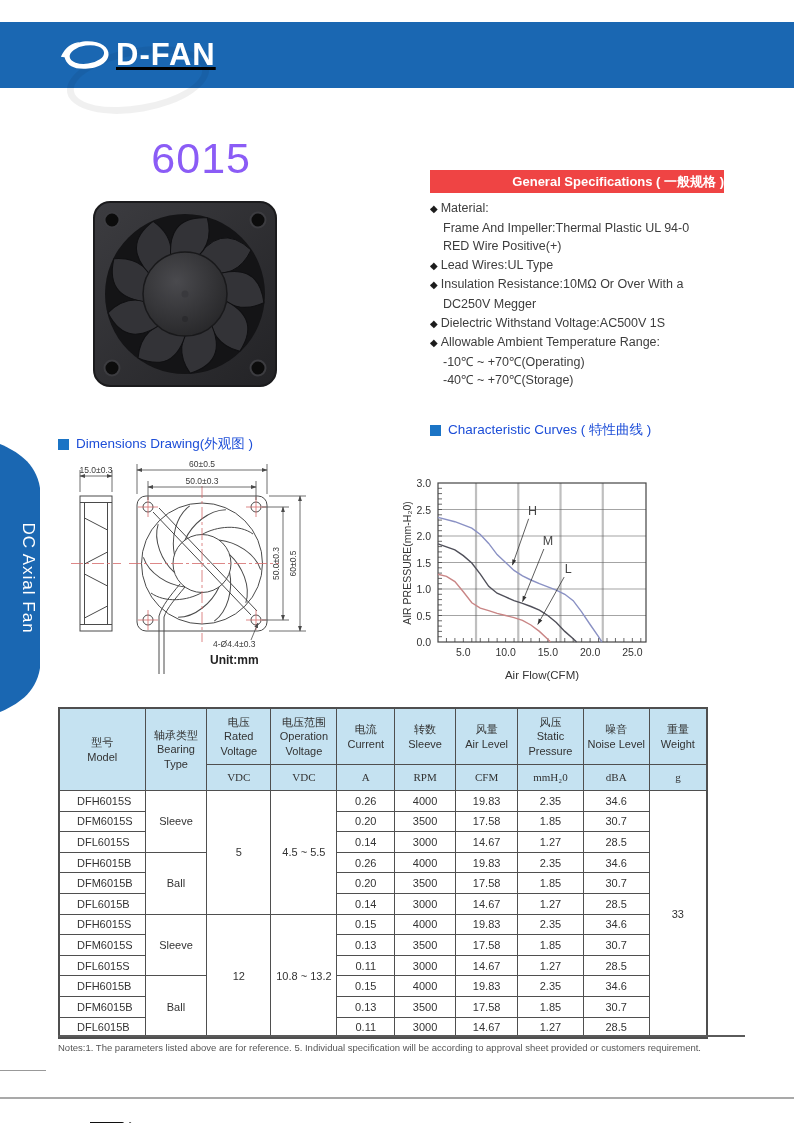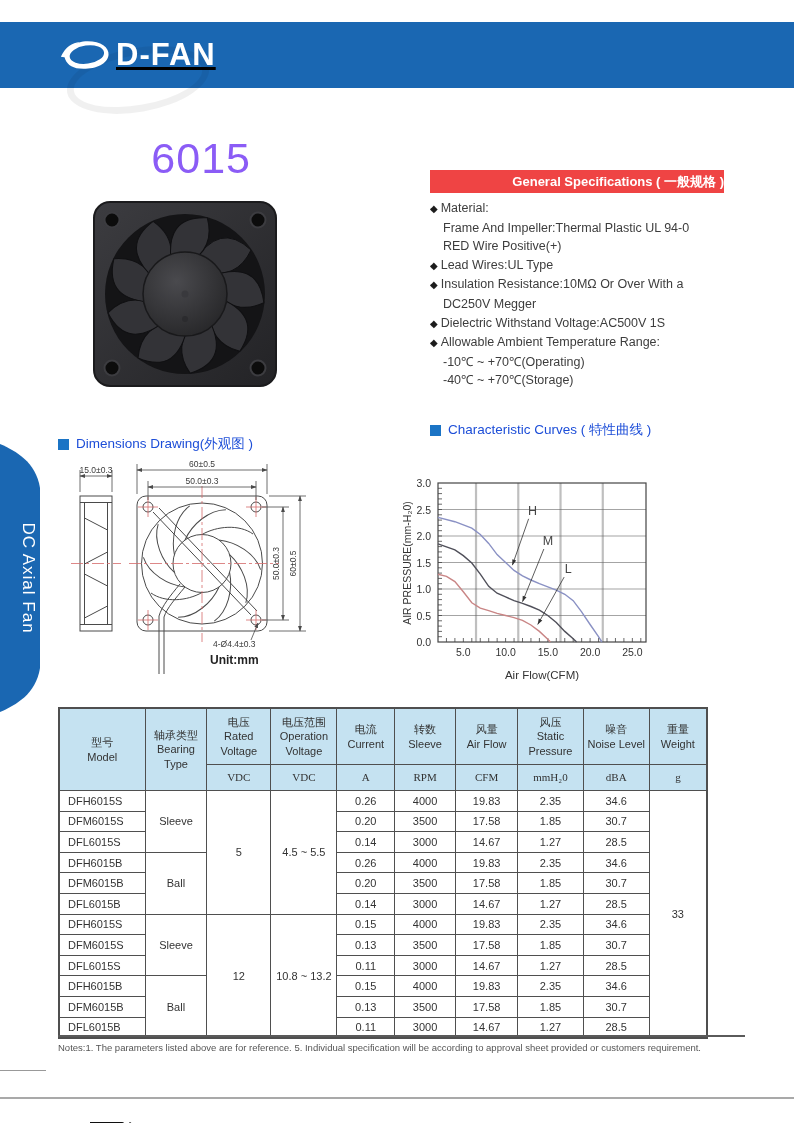--- a/index.html
+++ b/index.html
@@ -45,21 +45,21 @@
   .dims-svg{position:absolute;left:55px;top:456px;}
   .chart-svg{position:absolute;left:400px;top:455px;}
   
   .spec-table{position:absolute;left:58px;top:707px;width:650px;border-collapse:collapse;
               table-layout:fixed;border:2px solid #4f4f4f;}
   .spec-table th,.spec-table td{border:1px solid #4f4f4f;font-weight:normal;}
   .spec-table thead th{background:#c5e2f1;font-size:11px;color:#333;line-height:1.3;padding:2px 1px;}
   .spec-table thead tr.hrow1 th{height:51px;}
   .spec-table thead tr.hrow2 th{height:21px;font-family:Liberation Serif, serif;}
   .spec-table tbody td{font-size:11px;color:#333;height:19.6px;text-align:center;padding:0 2px;}
-  .spec-table tbody td.model-cell{text-align:left;padding-left:8px;}
+  .spec-table tbody td.model-cell{text-align:left;padding-left:17px;}
   
   .notes-rule{position:absolute;left:58px;top:1035px;width:687px;height:0;border-top:2px solid #5a5a5a;}
   .notes{position:absolute;left:58px;top:1042px;width:690px;font-size:9.5px;color:#555;}
   .badge-line{position:absolute;left:0;top:1070px;width:46px;height:1px;background:#999;}
   .page-badge{position:absolute;left:46px;top:1122px;width:33px;height:17px;background:#101010;
               color:#fff;font-size:11.5px;font-weight:bold;text-align:right;line-height:17px;margin-left:44px;}
   .site{position:absolute;left:92px;top:1120px;font-size:11px;color:#4a4a4a;}
   .bottom-rule{position:absolute;left:0;top:1097px;width:794px;height:0;border-top:2px solid #a9a9a9;}
 </style>
 </head>
@@ -368,21 +368,21 @@
           <th>
             <div>电流</div>
             <div>Current</div>
           </th>
           <th>
             <div>转数</div>
             <div>Sleeve</div>
           </th>
           <th>
             <div>风量</div>
-            <div>Air Flow</div>
+            <div>Air Level</div>
           </th>
           <th>
             <div>风压</div>
             <div>Static Pressure</div>
           </th>
           <th>
             <div>噪音</div>
             <div>Noise Level</div>
           </th>
           <th>

